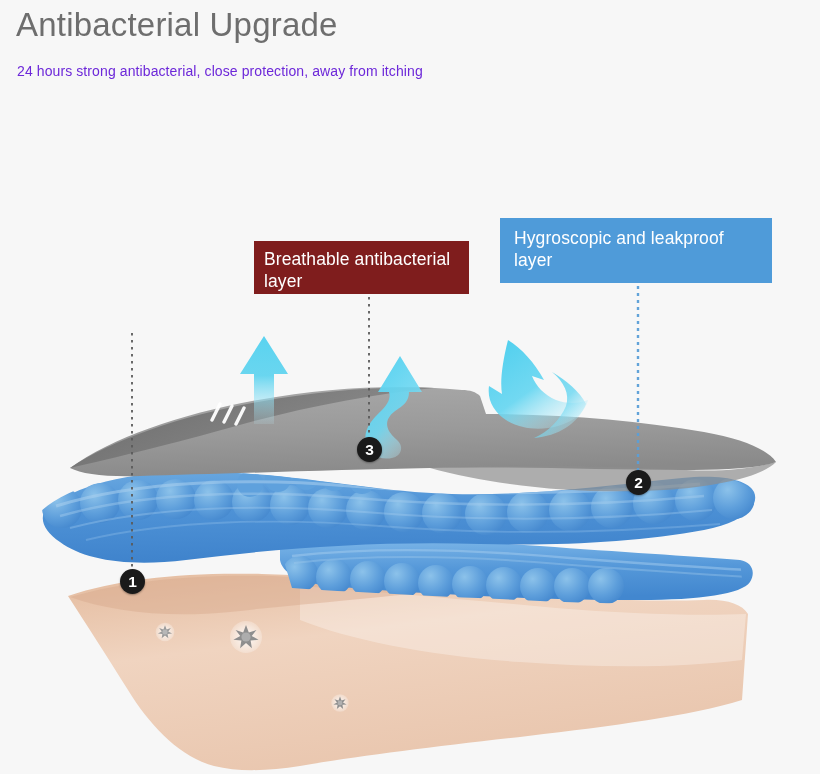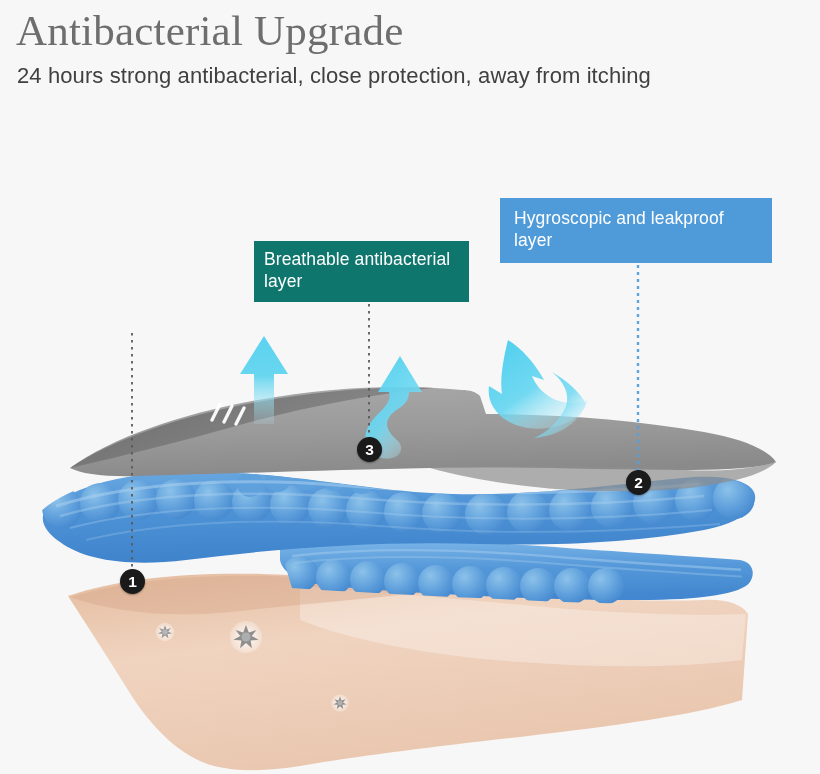--- a/index.html
+++ b/index.html
@@ -22,34 +22,33 @@
   
   #header {
     position: absolute;
     left: 0; top: 0;
     width: 820px;
   }
   #page-title {
     position: absolute;
     left: 16px;
     top: 6px;
-    font-size: 43px;
+    font-size: 33px;
     font-weight: 400;
     color: #6e6e6e;
     letter-spacing: 0.2px;
     white-space: nowrap;
-    font-family: Liberation Serif, serif;
   }
   #page-subtitle {
     position: absolute;
     left: 17px;
     top: 63px;
-    font-size: 22px;
+    font-size: 14px;
     font-weight: 400;
-    color: #404040;
+    color: #6d28d9;
     letter-spacing: 0.1px;
     white-space: nowrap;
   }
 
   
   #diagram {
     position: absolute;
     left: 0;
     top: 0;
     width: 820px;
@@ -72,27 +71,28 @@
     letter-spacing: 0.1px;
     white-space: pre-line;
   }
   .callout-plain {
     color: #7d7d7d;
     background: transparent;
     padding: 0;
   }
   .callout-gray {
     color: #ffffff;
-    background: #0f766e;
-    padding: 7px 10px 9px 10px;
+    background: #7f1d1d;
+    padding: 7px 10px 1px 10px;
   }
   .callout-blue {
     color: #ffffff;
     background: #4f9bd9;
     padding: 9px 12px 11px 14px;
+    margin-top: 20px;
   }
 
   #label-fabric  { left: 29px;  top: 309px; width: 226px; }
   #label-breathable { left: 254px; top: 241px; width: 215px; }
   #label-hygroscopic { left: 500px; top: 198px; width: 272px; }
 
   
   .marker {
     position: absolute;
     width: 25px;

